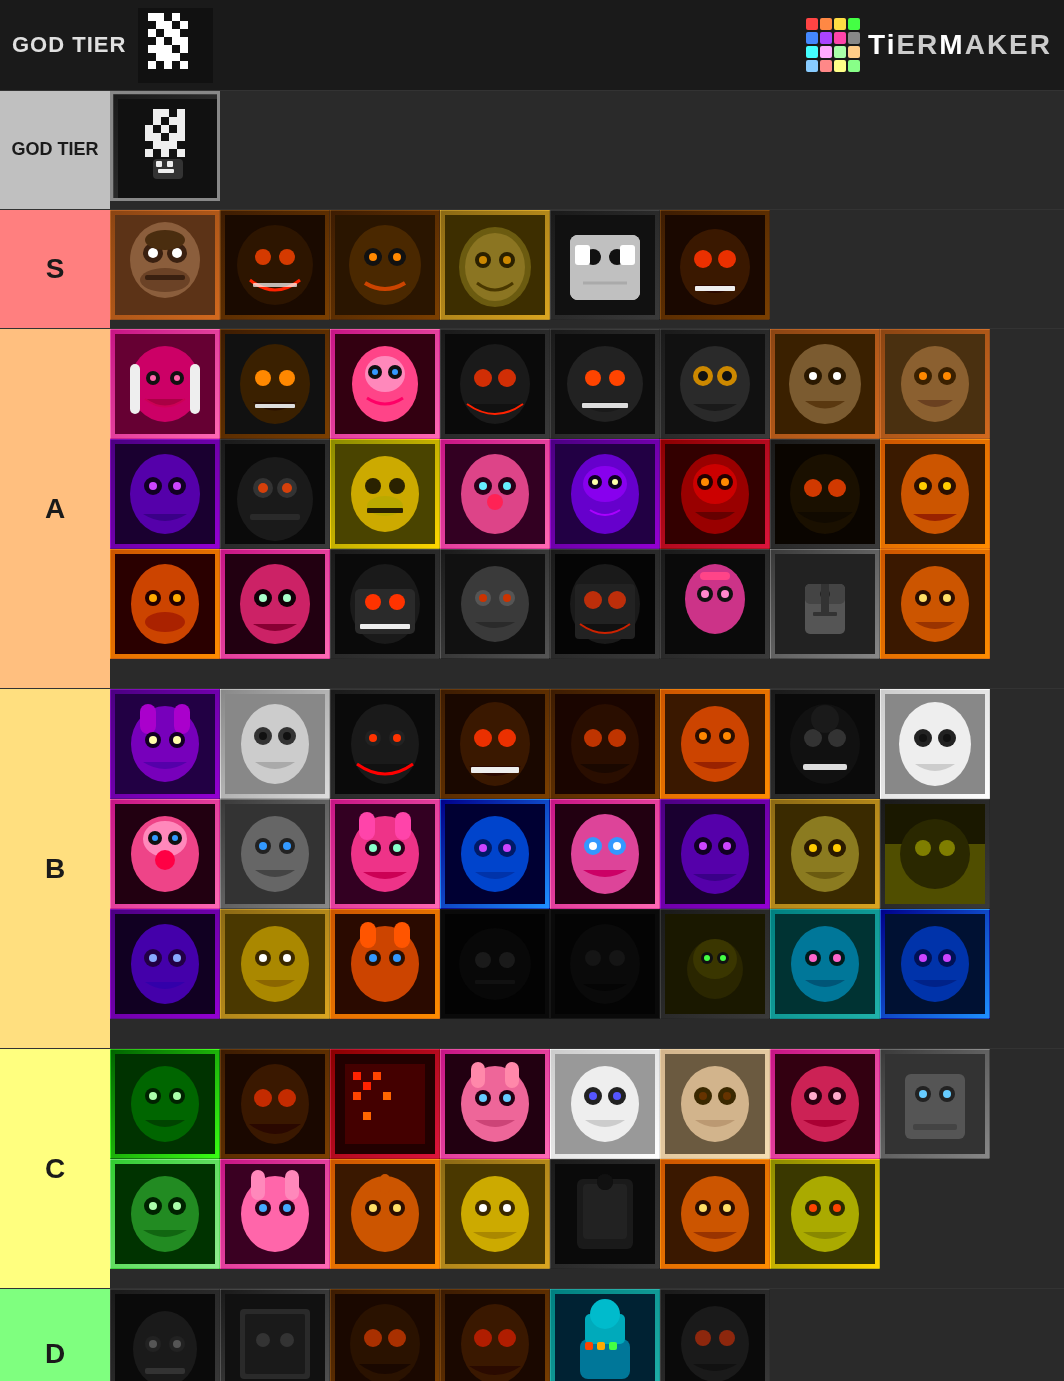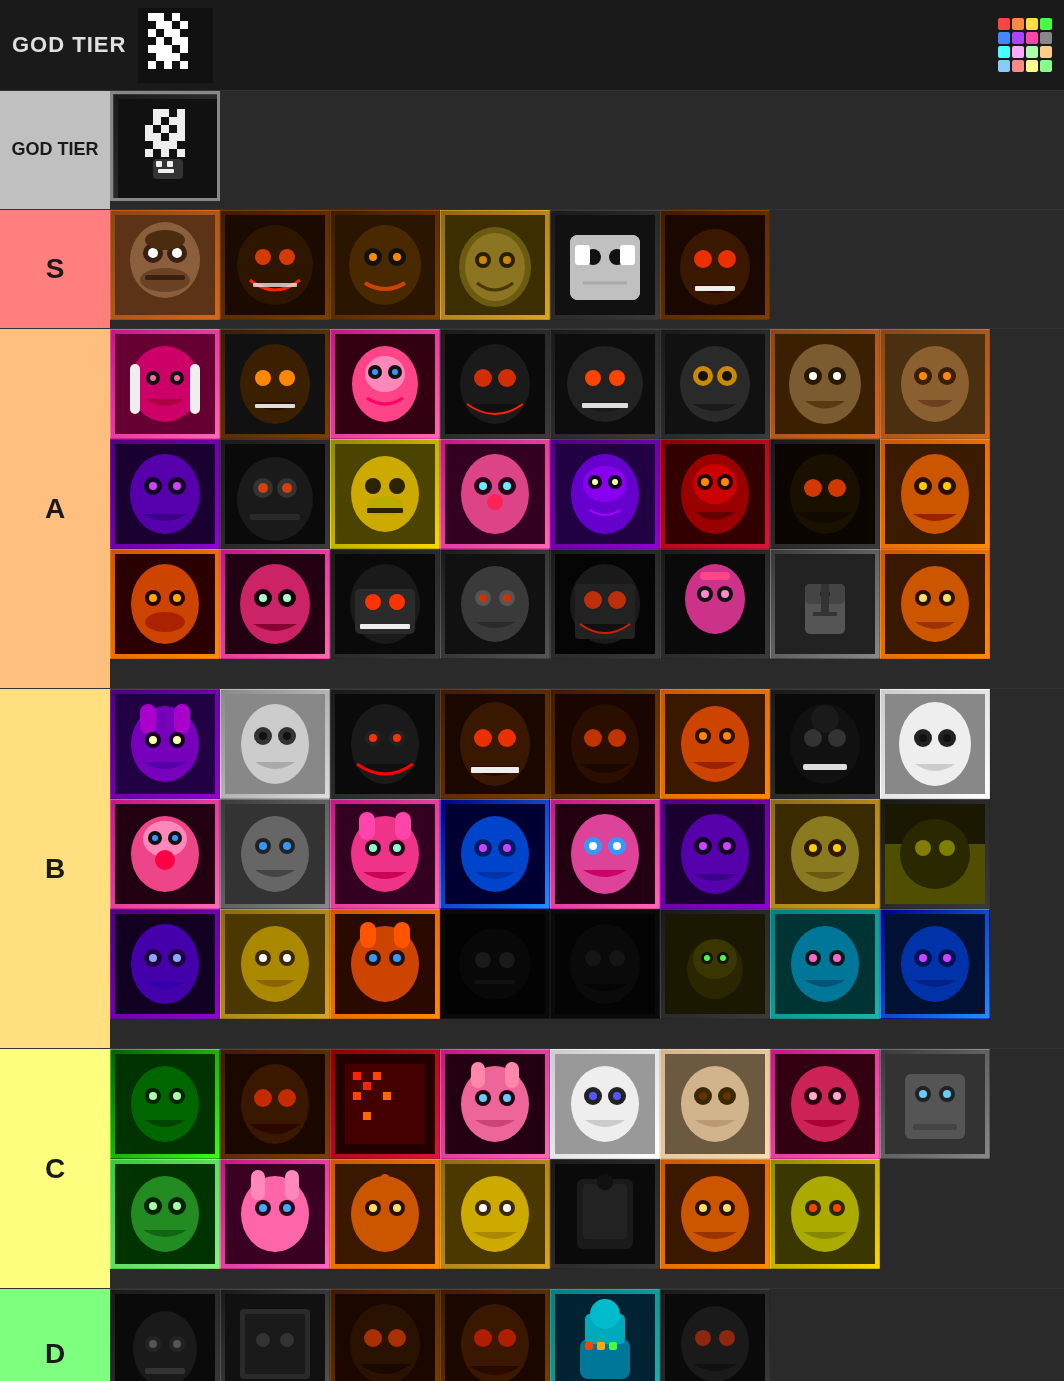--- a/index.html
+++ b/index.html
@@ -211,20 +211,23 @@
         <div class="tiermaker-grid-cell" style="background: rgb(136, 136, 136);"></div>
         <div class="tiermaker-grid-cell" style="background: rgb(68, 255, 255);"></div>
         <div class="tiermaker-grid-cell" style="background: rgb(255, 170, 255);"></div>
         <div class="tiermaker-grid-cell" style="background: rgb(170, 255, 170);"></div>
         <div class="tiermaker-grid-cell" style="background: rgb(255, 204, 136);"></div>
         <div class="tiermaker-grid-cell" style="background: rgb(136, 204, 255);"></div>
         <div class="tiermaker-grid-cell" style="background: rgb(255, 136, 136);"></div>
         <div class="tiermaker-grid-cell" style="background: rgb(255, 255, 136);"></div>
         <div class="tiermaker-grid-cell" style="background: rgb(136, 255, 136);"></div>
       </div>
+    <div class="tiermaker-text">
+      <span style="color:white">Ti</span><span style="color:#ccc">ER</span><span style="color:white">M</span><span style="color:#ccc">AKER</span>
+    </div>
   </div>
 </div>
 
 <div class="tier-row god-tier-row" style="min-height:119px;">
   <div class="tier-label god-tier-label" style="font-size:18px; font-weight:900; color:#1a1a1a; text-align:center; line-height:1.2;">
     <span>GOD TIER</span>
   </div>
   <div class="tier-items" style="flex-wrap:wrap;">
 
     <div class="tier-item god-tier-item">

